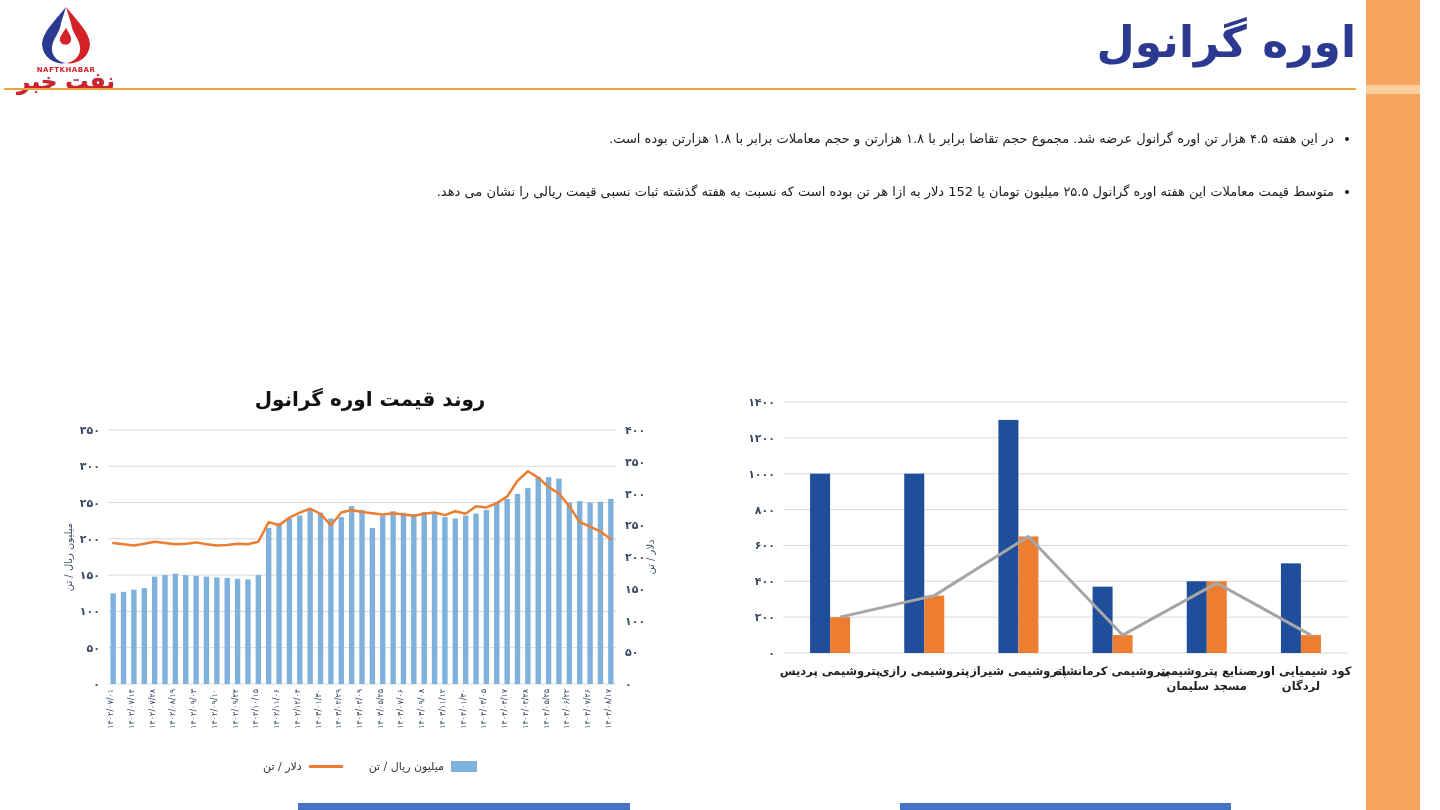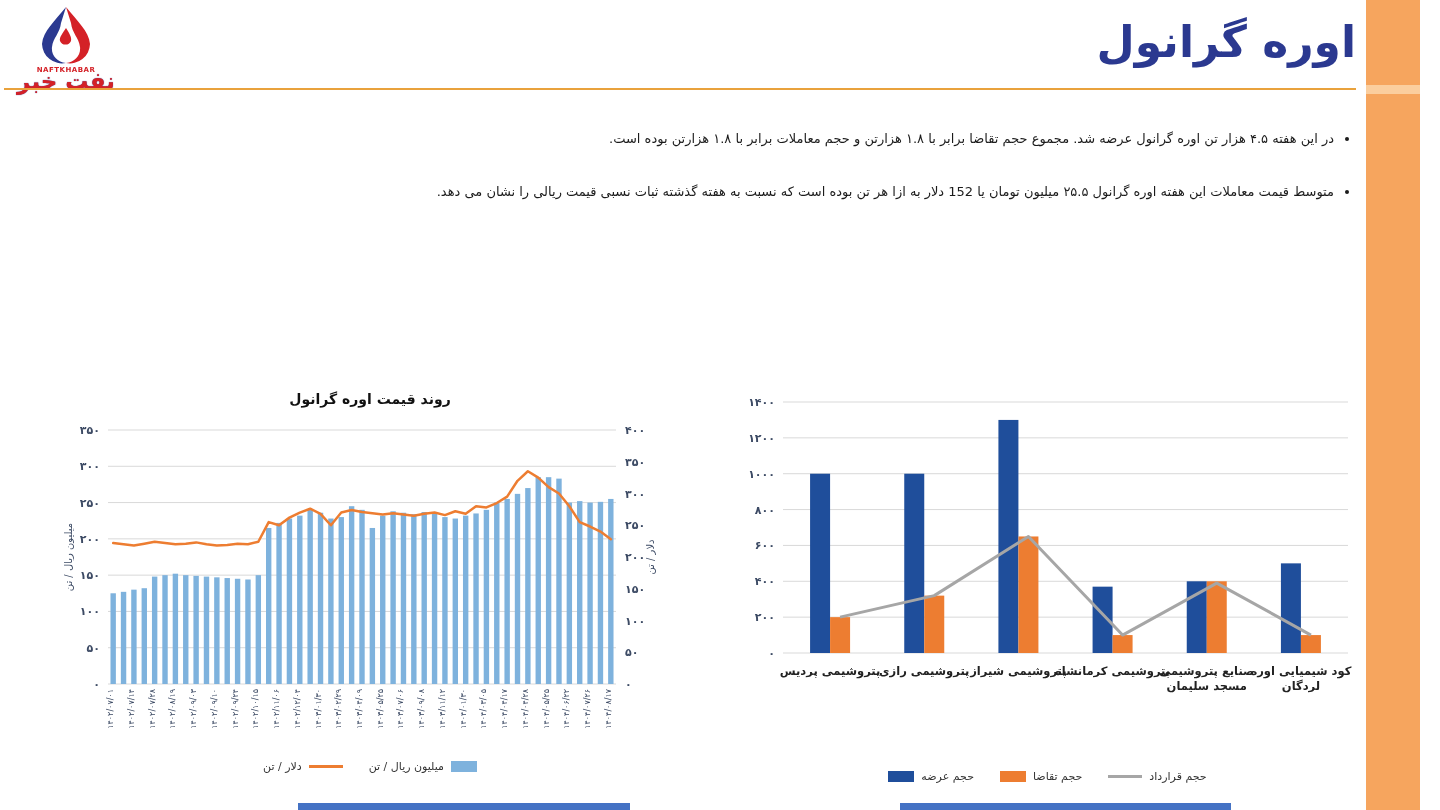--- a/index.html
+++ b/index.html
@@ -24,21 +24,21 @@
   .bullets{
     position:absolute;right:84px;top:112px;width:1072px;direction:rtl;text-align:right;
     font-size:13px;line-height:53px;color:#1b1b1b;margin:0;padding:0 22px 0 0;
   }
   .bullets li{margin:0;padding:0;}
   
   .chart-block{position:absolute;top:388px;height:410px;}
   #left-chart{left:60px;width:620px;}
   #right-chart{left:735px;width:625px;}
   .chart-title{
-    direction:rtl;text-align:center;font-size:14px;font-weight:700;color:#111;
+    direction:rtl;text-align:center;font-size:20px;font-weight:700;color:#111;
     height:28px;line-height:22px;
   }
   #right-chart .chart-title{width:555px;}
   .legend{
     position:absolute;left:0;right:0;display:flex;justify-content:center;gap:26px;
     font-size:11px;color:#333;align-items:center;direction:ltr;
   }
   #left-legend{top:372px;}
   #right-legend{top:382px;}
   .legend .entry{display:flex;align-items:center;gap:7px;}
@@ -223,30 +223,16 @@
       <rect x="545.9166666666667" y="175.35714285714286" width="20" height="89.64285714285714" fill="#1F4E9B"></rect>
       <rect x="565.9166666666667" y="247.07142857142858" width="20" height="17.928571428571416" fill="#ED7D31"></rect>
       <polyline points="105.08333333333334,229.14285714285714 199.25,207.62857142857143 293.4166666666667,148.46428571428572 387.58333333333337,247.07142857142858 481.75,195.07857142857142 575.9166666666667,247.07142857142858" fill="none" stroke="#A6A6A6" stroke-width="3" stroke-linejoin="round"></polyline>
       <text x="95.08333333333334" y="287" text-anchor="middle" font-size="11.5" font-weight="600" fill="#222" direction="rtl"><tspan x="95.08333333333334" dy="0">پتروشیمی پردیس</tspan></text>
       <text x="189.25" y="287" text-anchor="middle" font-size="11.5" font-weight="600" fill="#222" direction="rtl"><tspan x="189.25" dy="0">پتروشیمی رازی</tspan></text>
       <text x="283.4166666666667" y="287" text-anchor="middle" font-size="11.5" font-weight="600" fill="#222" direction="rtl"><tspan x="283.4166666666667" dy="0">پتروشیمی شیراز</tspan></text>
       <text x="377.58333333333337" y="287" text-anchor="middle" font-size="11.5" font-weight="600" fill="#222" direction="rtl"><tspan x="377.58333333333337" dy="0">پتروشیمی کرمانشاه</tspan></text>
       <text x="471.75" y="287" text-anchor="middle" font-size="11.5" font-weight="600" fill="#222" direction="rtl"><tspan x="471.75" dy="0">صنایع پتروشیمی</tspan><tspan x="471.75" dy="15">مسجد سلیمان</tspan></text>
       <text x="565.9166666666667" y="287" text-anchor="middle" font-size="11.5" font-weight="600" fill="#222" direction="rtl"><tspan x="565.9166666666667" dy="0">کود شیمیایی اوره</tspan><tspan x="565.9166666666667" dy="15">لردگان</tspan></text>
     </svg>
-  <div class="legend" id="right-legend">
-      <span class="entry">
-        <span class="swatch" style="background: rgb(31, 78, 155);"></span>
-        <span dir="rtl">حجم عرضه</span>
-      </span>
-      <span class="entry">
-        <span class="swatch" style="background: rgb(237, 125, 49);"></span>
-        <span dir="rtl">حجم تقاضا</span>
-      </span>
-      <span class="entry">
-        <span class="lineswatch" style="background: rgb(166, 166, 166);"></span>
-        <span dir="rtl">حجم قرارداد</span>
-      </span>
-    </div>
 </div>
 
 <div class="bottom-bar" id="bottom-bar-left"></div>
 <div class="bottom-bar" id="bottom-bar-right"></div>
 
 </body></html>

